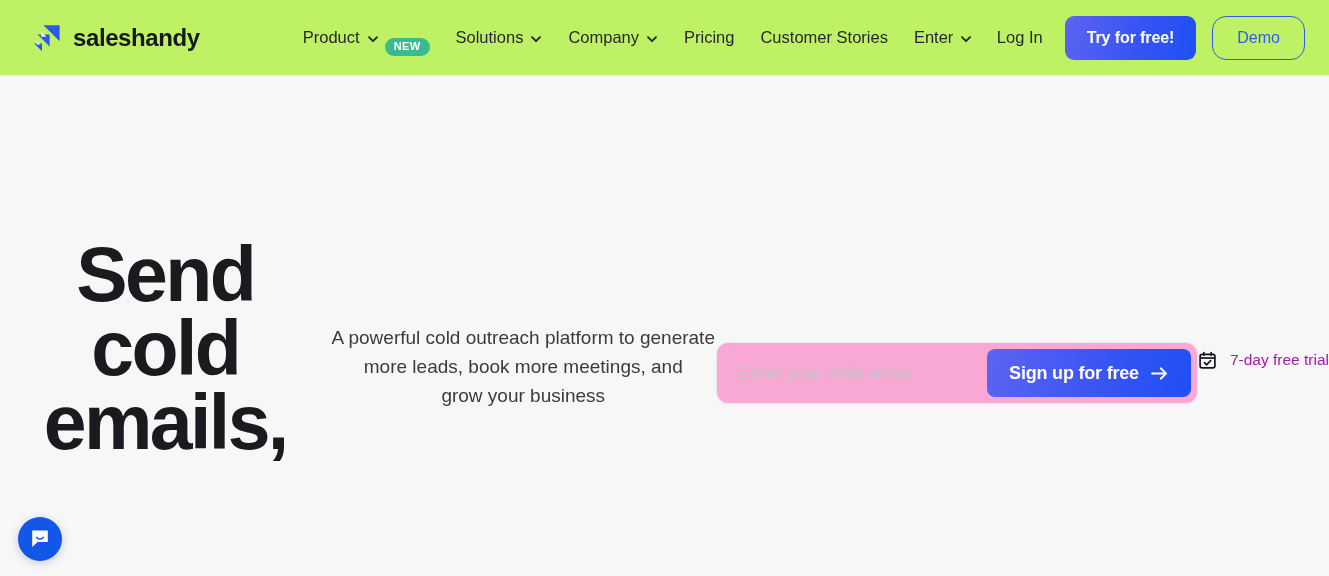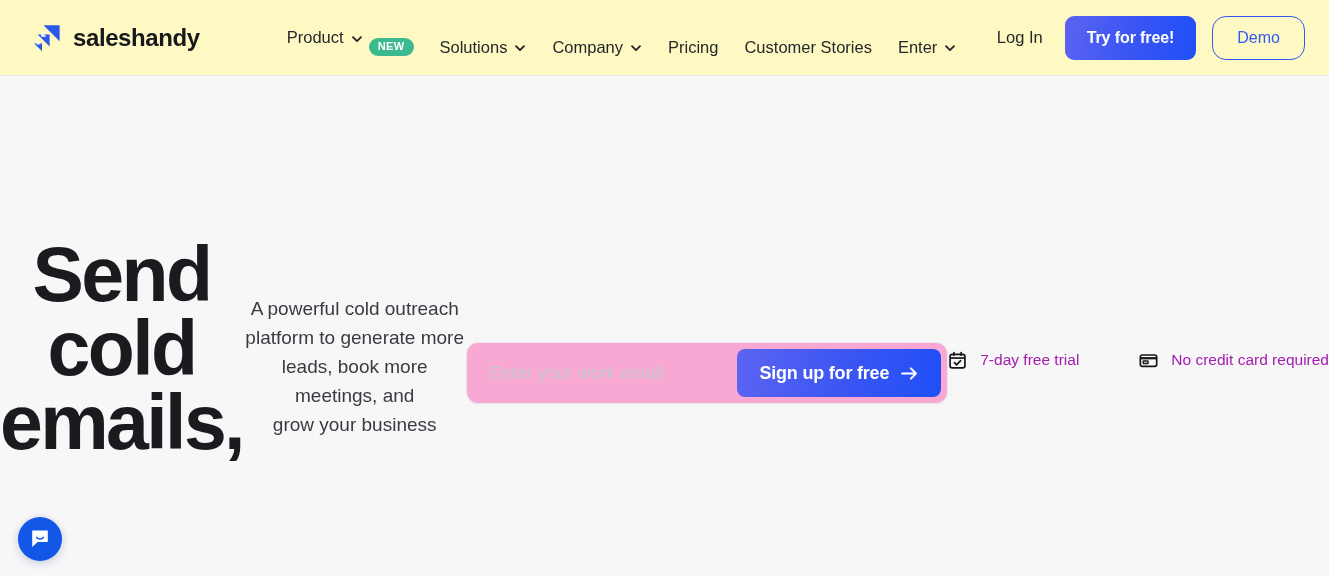--- a/index.html
+++ b/index.html
@@ -12,45 +12,46 @@
     background:#f7f7f8;
     color:#15161a;
     -webkit-font-smoothing:antialiased;
   }
 
   
   .header {
     position:relative;
     height:76px;
     width:100%;
-    background:#fef9c3;
+    background:#bef264;
     border-bottom:1px solid #e7e7ea;
     display:flex;
     align-items:center;
     padding:0 24px 0 32px;
+    gap:16px;
   }
 
   .brand {
     display:flex;
     align-items:center;
     gap:11px;
     flex:0 0 auto;
   }
   .brand-logo { width:30px; height:30px; display:block; flex:0 0 auto; }
   .brand-name {
     font-size:24px;
     font-weight:700;
     letter-spacing:-0.4px;
     color:#17181c;
   }
 
   
   .nav {
     display:flex;
-    align-items:flex-end;
+    align-items:center;
     gap:26px;
     margin-left:87px;
     flex:0 0 auto;
   }
   .nav-item {
     display:flex;
     align-items:center;
     gap:7px;
     font-size:16.5px;
     font-weight:400;
@@ -336,30 +337,20 @@
         <svg class="trust-ico" viewBox="0 0 20 20">
           <rect x="2.2" y="3.6" width="15.6" height="14.2" rx="2.2" fill="none" stroke="#15161a" stroke-width="1.8"></rect>
           <path d="M2.2 7.4 H17.8" stroke="#15161a" stroke-width="1.8"></path>
           <path d="M6.2 1.6 V4.4 M13.8 1.6 V4.4" stroke="#15161a" stroke-width="1.8" stroke-linecap="round"></path>
           <path d="M6.8 12.3 L9.0 14.5 L13.3 10.2" fill="none" stroke="#15161a" stroke-width="1.8" stroke-linecap="round" stroke-linejoin="round"></path>
         </svg>
       </span>
       <span>7-day free trial</span>
     </div>
 
-    <div class="trust-item">
-      <span>
-        <svg class="trust-ico" viewBox="0 0 20 20">
-          <rect x="1.4" y="4.2" width="17.2" height="12.0" rx="2.0" fill="none" stroke="#15161a" stroke-width="1.8"></rect>
-          <path d="M1.4 7.6 H18.6" stroke="#15161a" stroke-width="2.4"></path>
-          <rect x="4.4" y="10.6" width="5.2" height="2.6" rx="0.7" fill="none" stroke="#15161a" stroke-width="1.5"></rect>
-        </svg>
-      </span>
-      <span>No credit card required</span>
-    </div>
 
   </div>
 
 </div>
 
 <div class="chat-launcher">
   <span>
     <svg class="chat-ico" viewBox="0 0 22 22">
       <path d="M3.2 2.4 H18.8 V14.0 H8.6 L3.2 19.0 Z" fill="#ffffff"></path>
       <path d="M7.6 9.4 C8.9 11.6 13.1 11.6 14.4 9.4" fill="none" stroke="#1357e8" stroke-width="1.5" stroke-linecap="round"></path>

